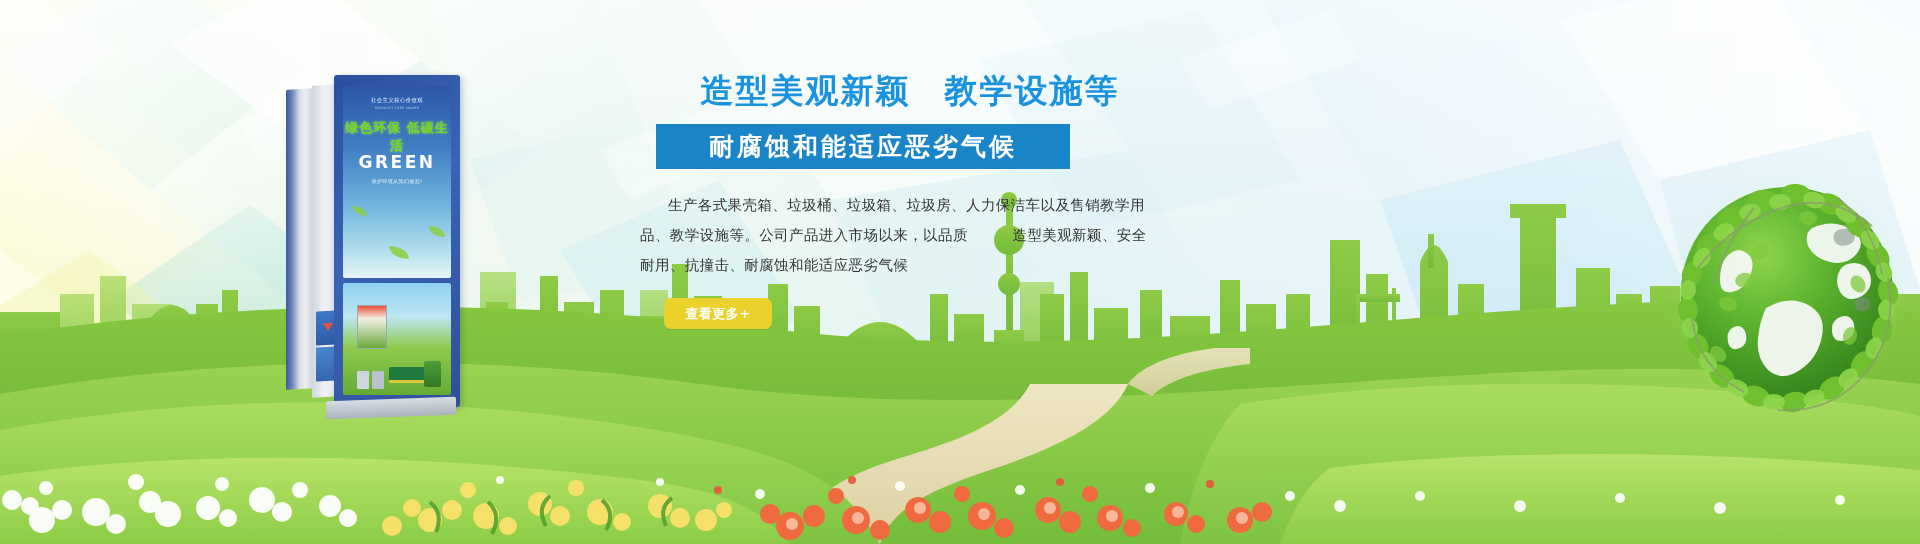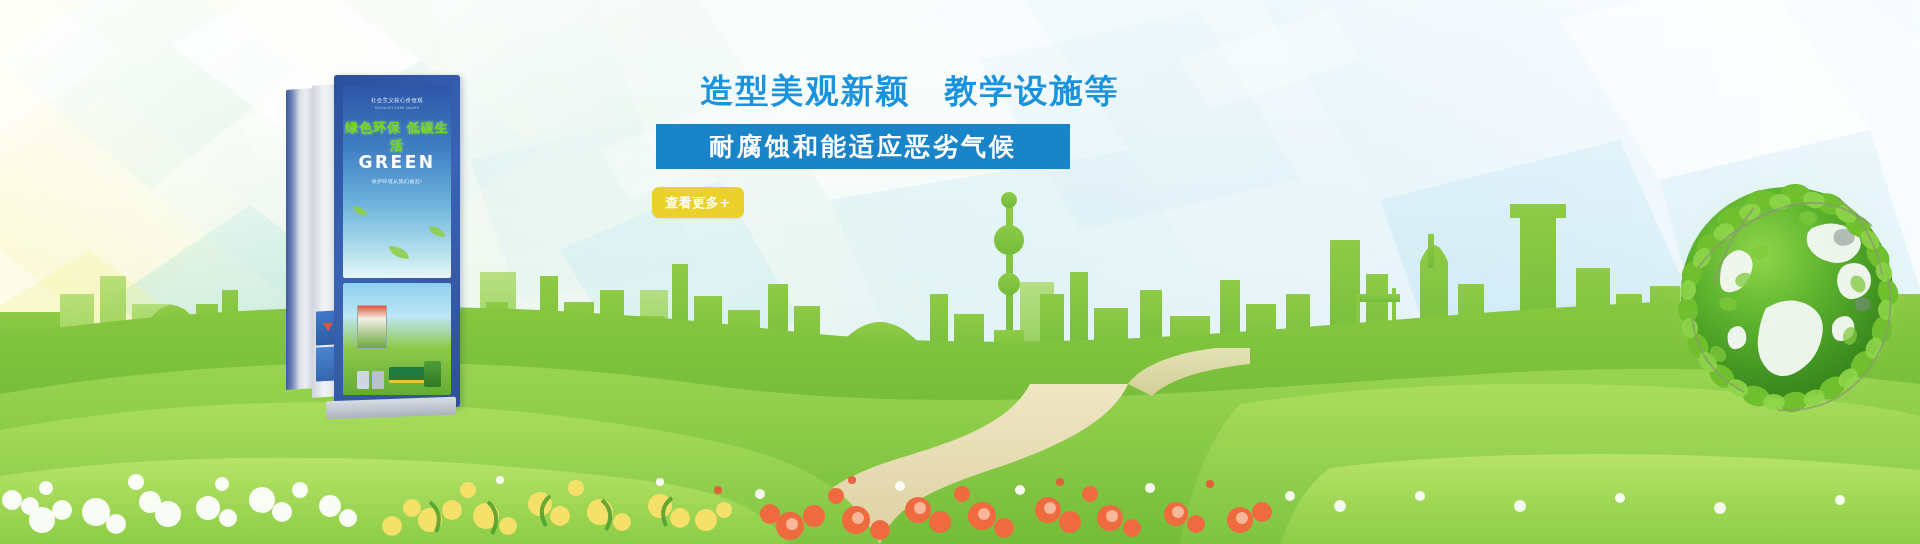--- a/index.html
+++ b/index.html
@@ -52,22 +52,22 @@
 
   .para {
     margin-top:21px; width:516px; color:#353535; font-size:14.5px;
     line-height:30px; text-align:justify; letter-spacing:.4px;
   }
   .para .line { display:block; white-space:nowrap; }
   .para .line.l1 { text-indent:28px; }
   .para .line.l3 { text-indent:0px; }
 
   .cta {
-    margin-top:18px; margin-left:12px;
-    width:92px; height:31px; background:#ead12b; border-radius:7px;
+    margin-top:18px; margin-left:24px;
+    width:108px; height:31px; background:#ead12b; border-radius:7px;
     display:flex; align-items:center; justify-content:center; cursor:pointer;
     box-shadow:0 1px 2px rgba(0,0,0,.06);
   }
   .cta-text { color:#ffffff; font-size:13px; font-weight:bold; letter-spacing:.5px; white-space:nowrap; }
 
   
   .k-sidepanel { position:absolute; left:0; top:14px; width:28px; height:300px;
     background:linear-gradient(90deg,#3a5a9c 0%,#6f86b8 22%,#d9dde4 48%,#eceef2 70%,#c9ced8 100%);
     transform:skewY(-3deg); border-radius:2px 2px 0 0; }
   .k-sidepanel2 { position:absolute; left:26px; top:10px; width:26px; height:312px;
@@ -537,19 +537,24 @@
 
   <div class="content">
     <div class="headline">
       <span>造型美观新颖</span><span class="gap"></span><span>教学设施等</span>
     </div>
 
     <div class="subbar">
       <span class="subbar-text">耐腐蚀和能适应恶劣气候</span>
     </div>
 
+    <div class="para">
+      <span class="line l1">生产各式果壳箱、垃圾桶、垃圾箱、垃圾房、人力保洁车以及售销教学用</span>
+      <span class="line l2">品、教学设施等。公司产品进入市场以来，以品质　　　造型美观新颖、安全</span>
+      <span class="line l3">耐用、抗撞击、耐腐蚀和能适应恶劣气候</span>
+    </div>
 
     <div class="cta">
       <span class="cta-text">查看更多+</span>
     </div>
   </div>
 
 </div>
 
 </body></html>

